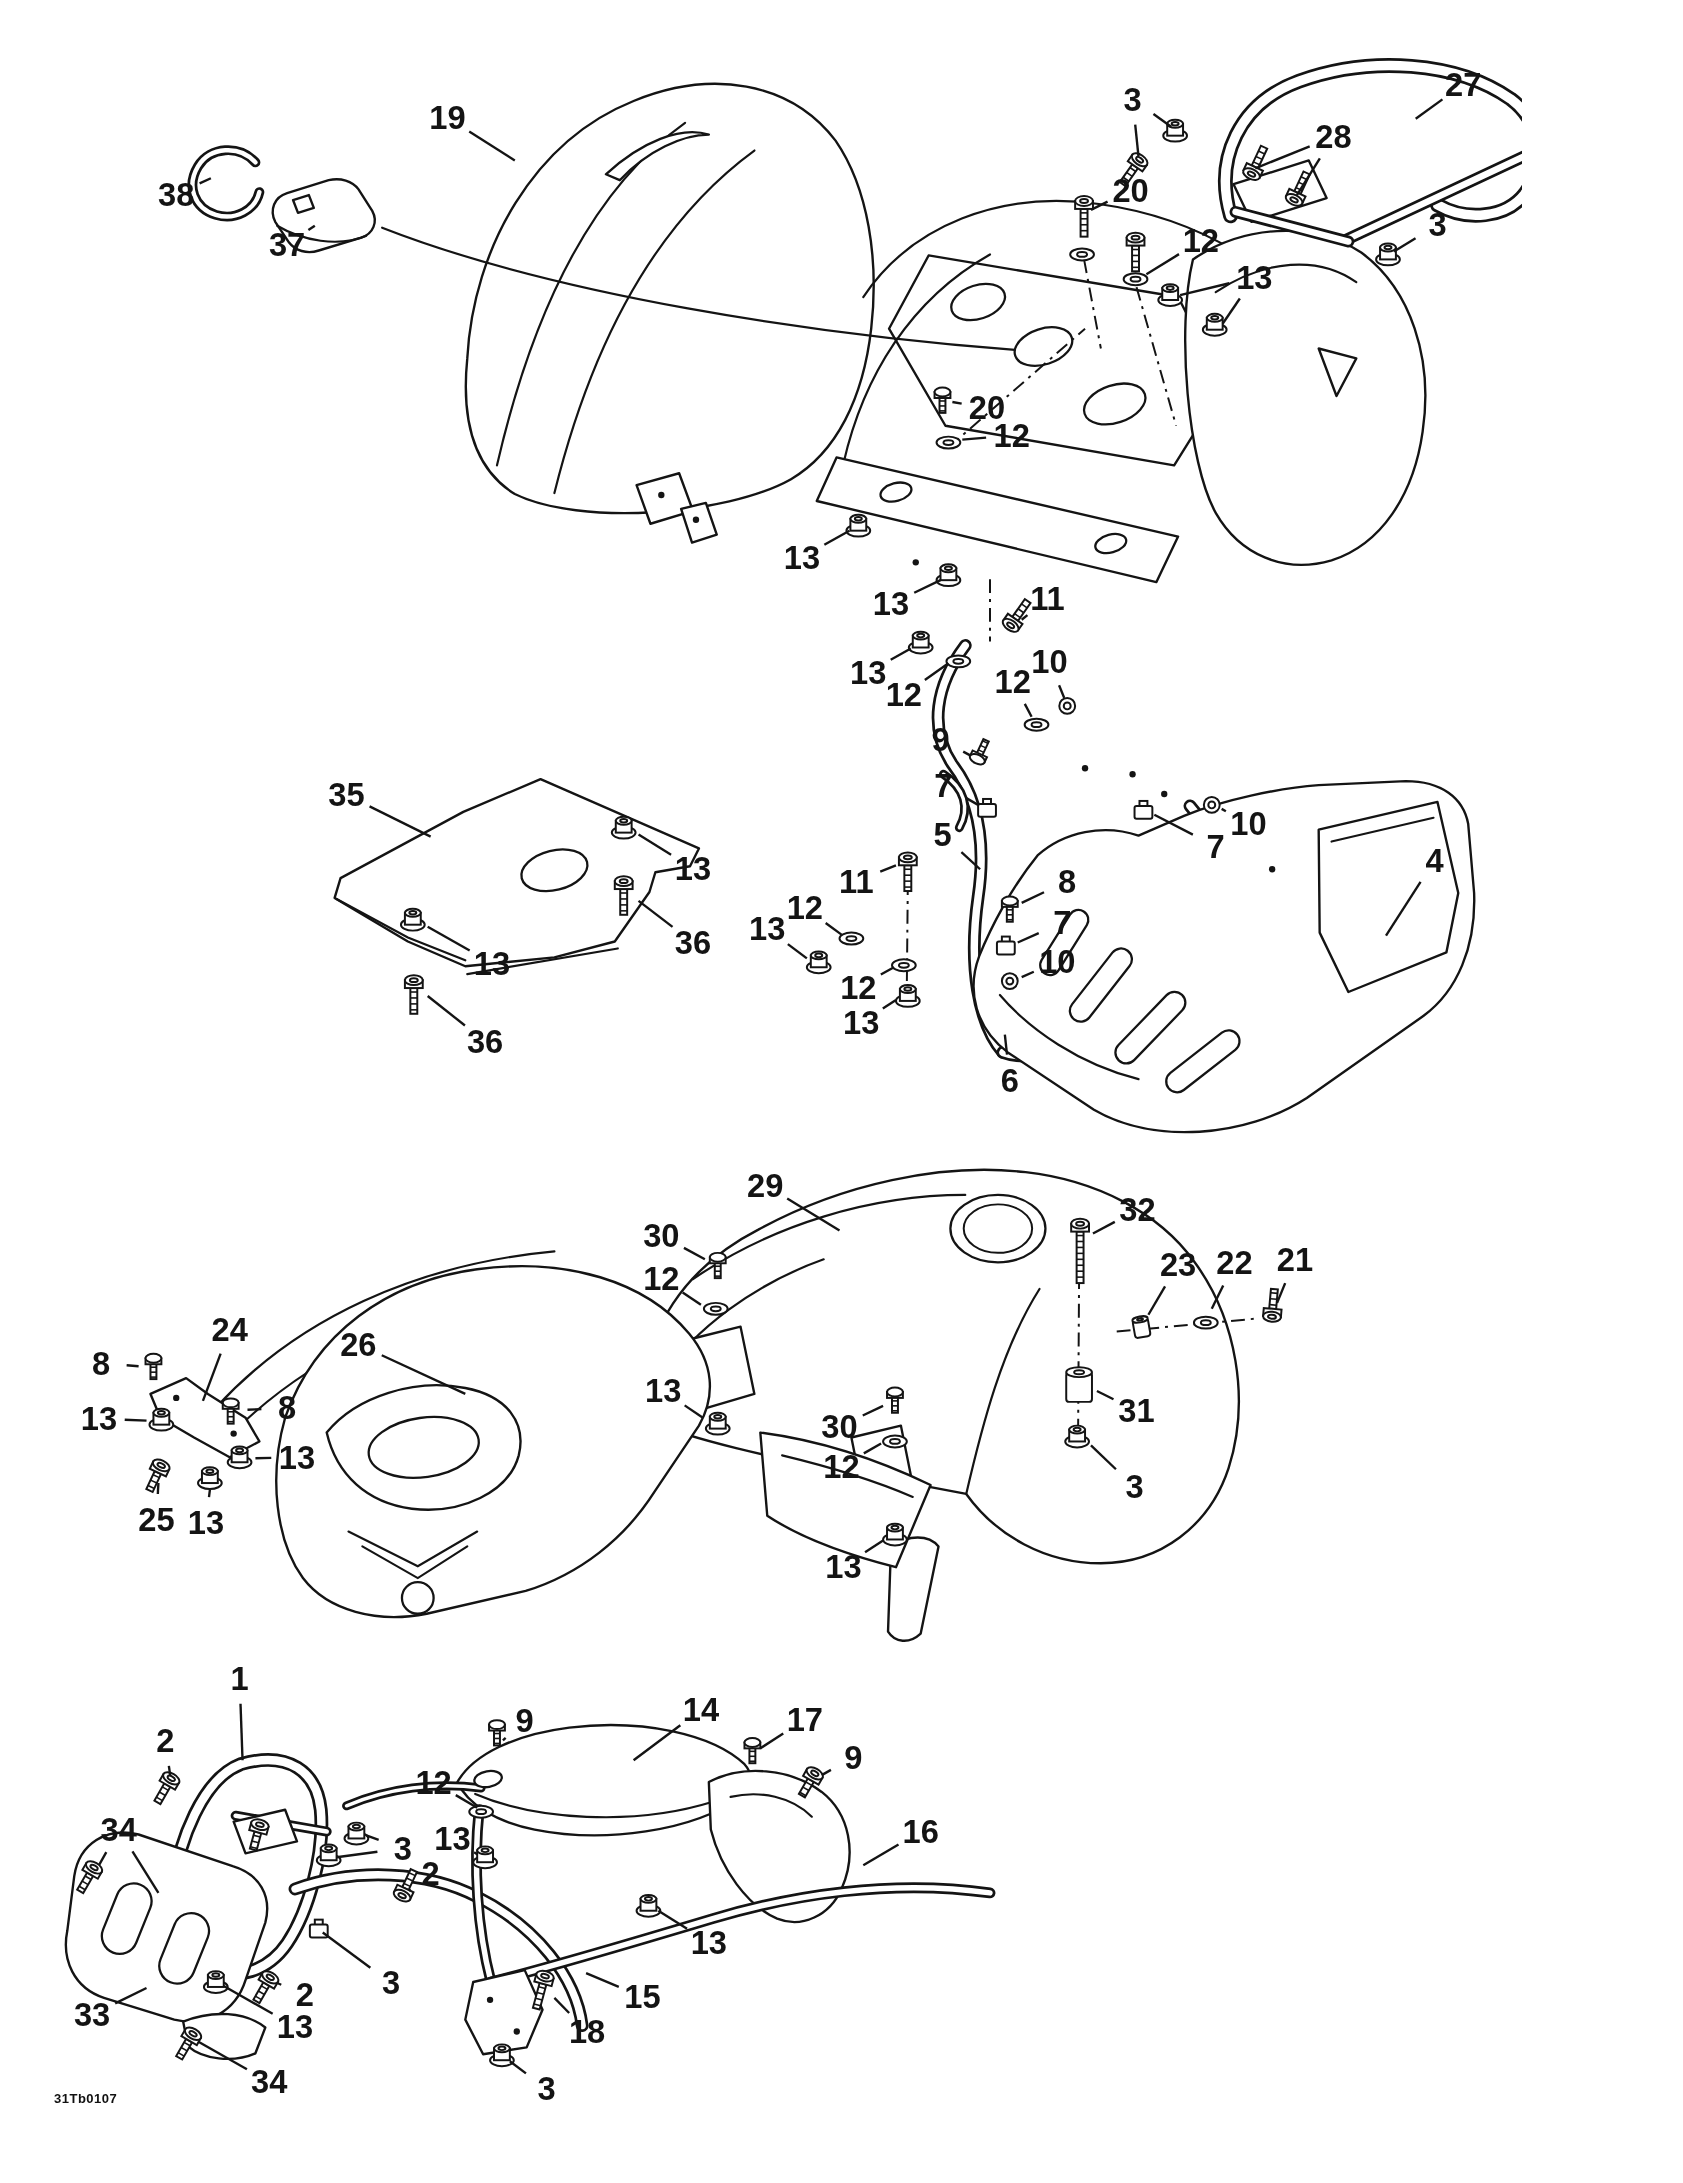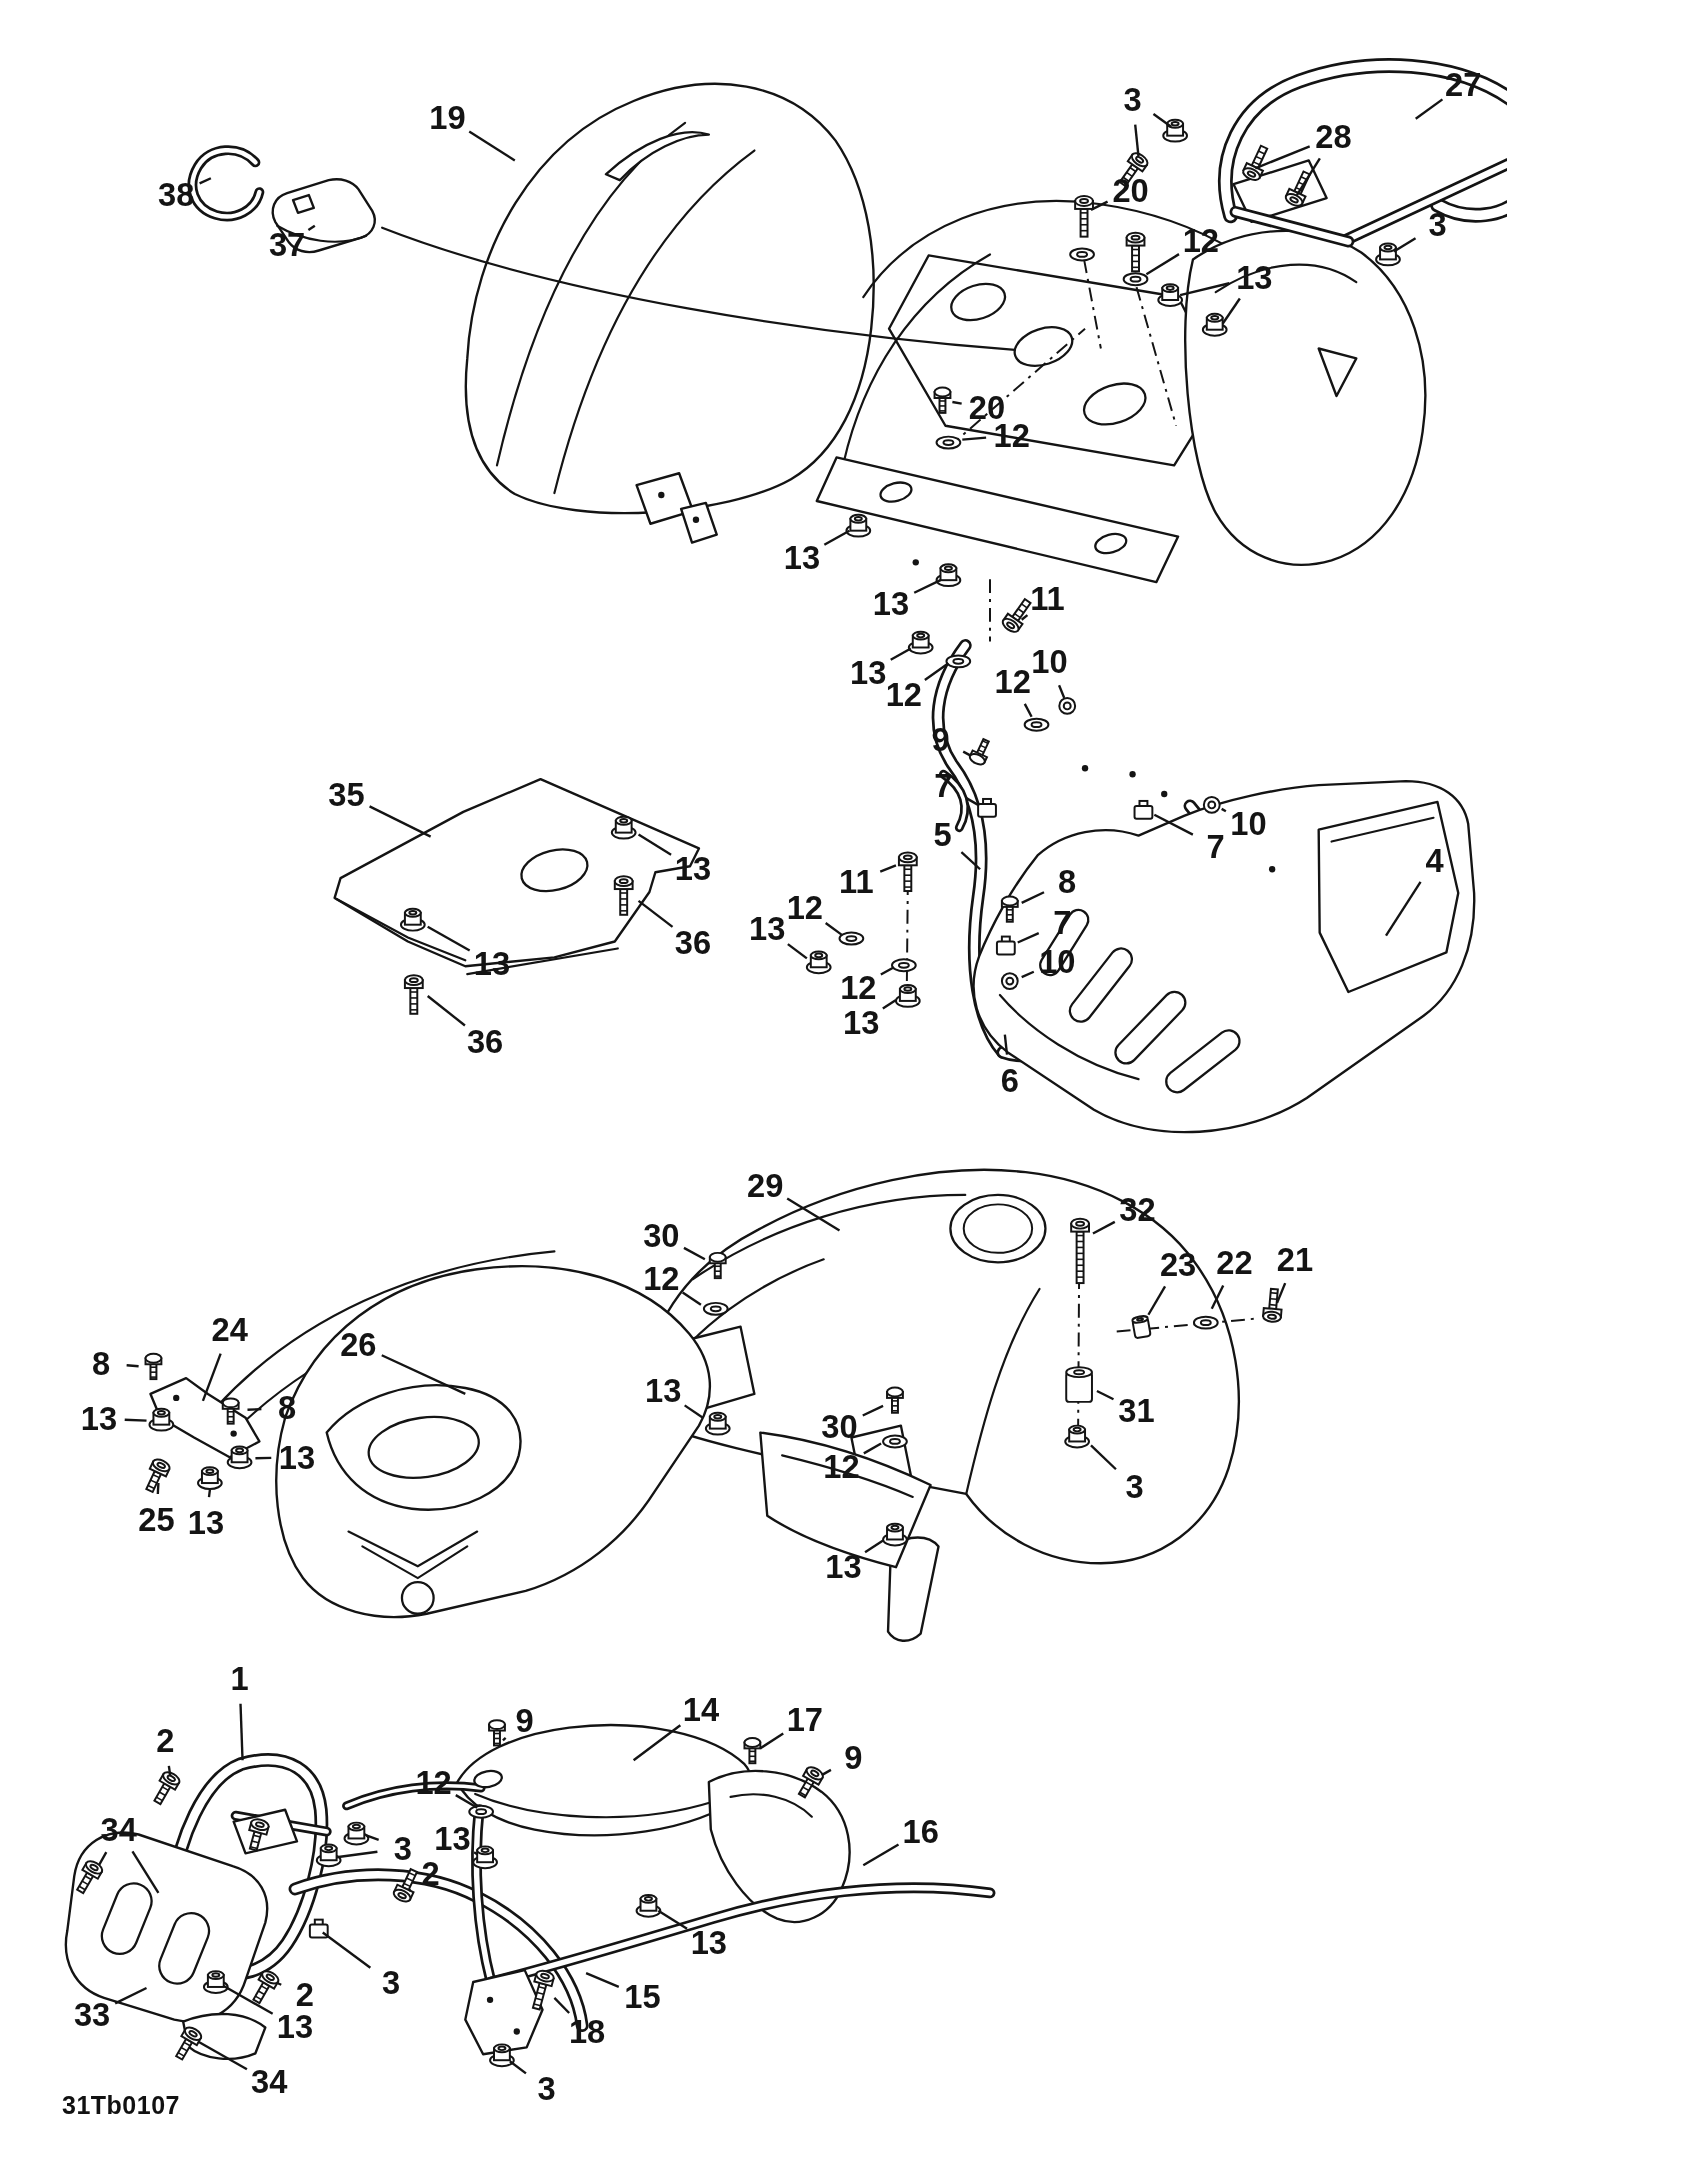--- a/index.html
+++ b/index.html
@@ -1,19 +1,19 @@
 <!DOCTYPE html>
 <html><head>
 <meta charset="utf-8">
 <style>
   html,body{margin:0;padding:0;background:#fff;}
   .page{position:relative;width:1507px;height:2184px;background:#fff;overflow:hidden;
-        font-family:"Liberation Sans",sans-serif;}
+        font-family:"Liberation Sans",sans-serif;padding-left:15px;}
   svg{position:absolute;left:0;top:0;}
-  .fig-code{position:absolute;left:62px;top:2091px;font-size:25px;font-weight:bold;
+  .fig-code{position:absolute;left:54px;top:2091px;font-size:13px;font-weight:bold;
             color:#111;letter-spacing:0.5px;}
 </style>
 </head>
 <body>
 
 <div class="page">
   <svg id="diagram" width="1683" height="2184" viewBox="0 0 1700 2206">
       <g>
         <path d="M472,362 C478,250 540,142 640,102 C718,70 798,82 844,142 C877,190 888,262 880,332 C872,402 845,457 799,484 C733,521 585,531 520,499 C478,473 466,422 472,362 Z" fill="#fff" stroke="#141414" stroke-width="2.4" stroke-linejoin="round"></path>
       </g>

